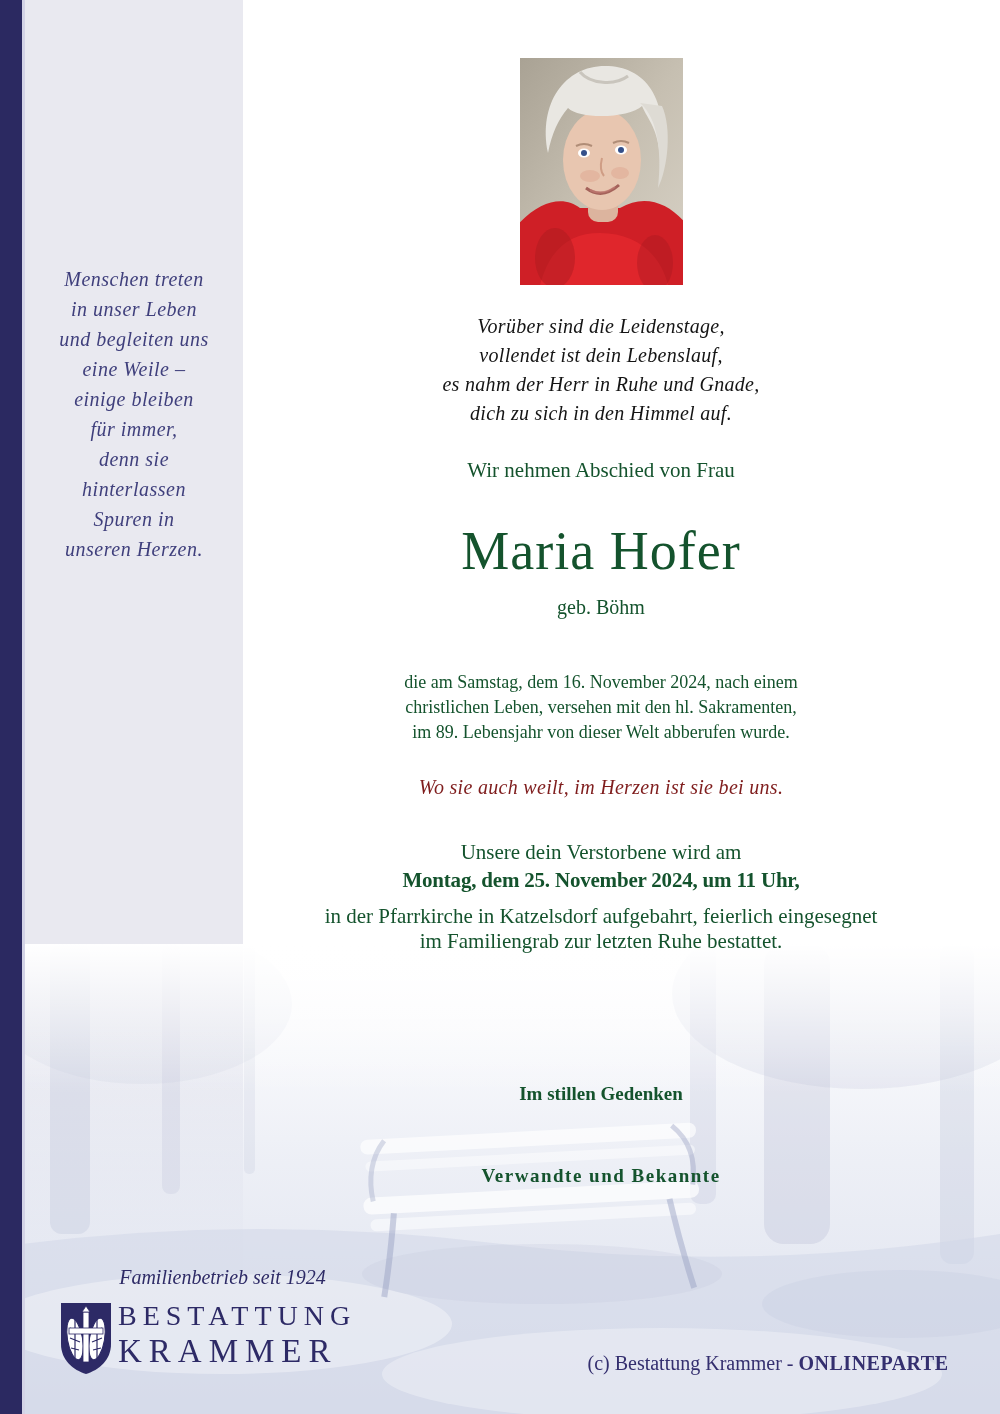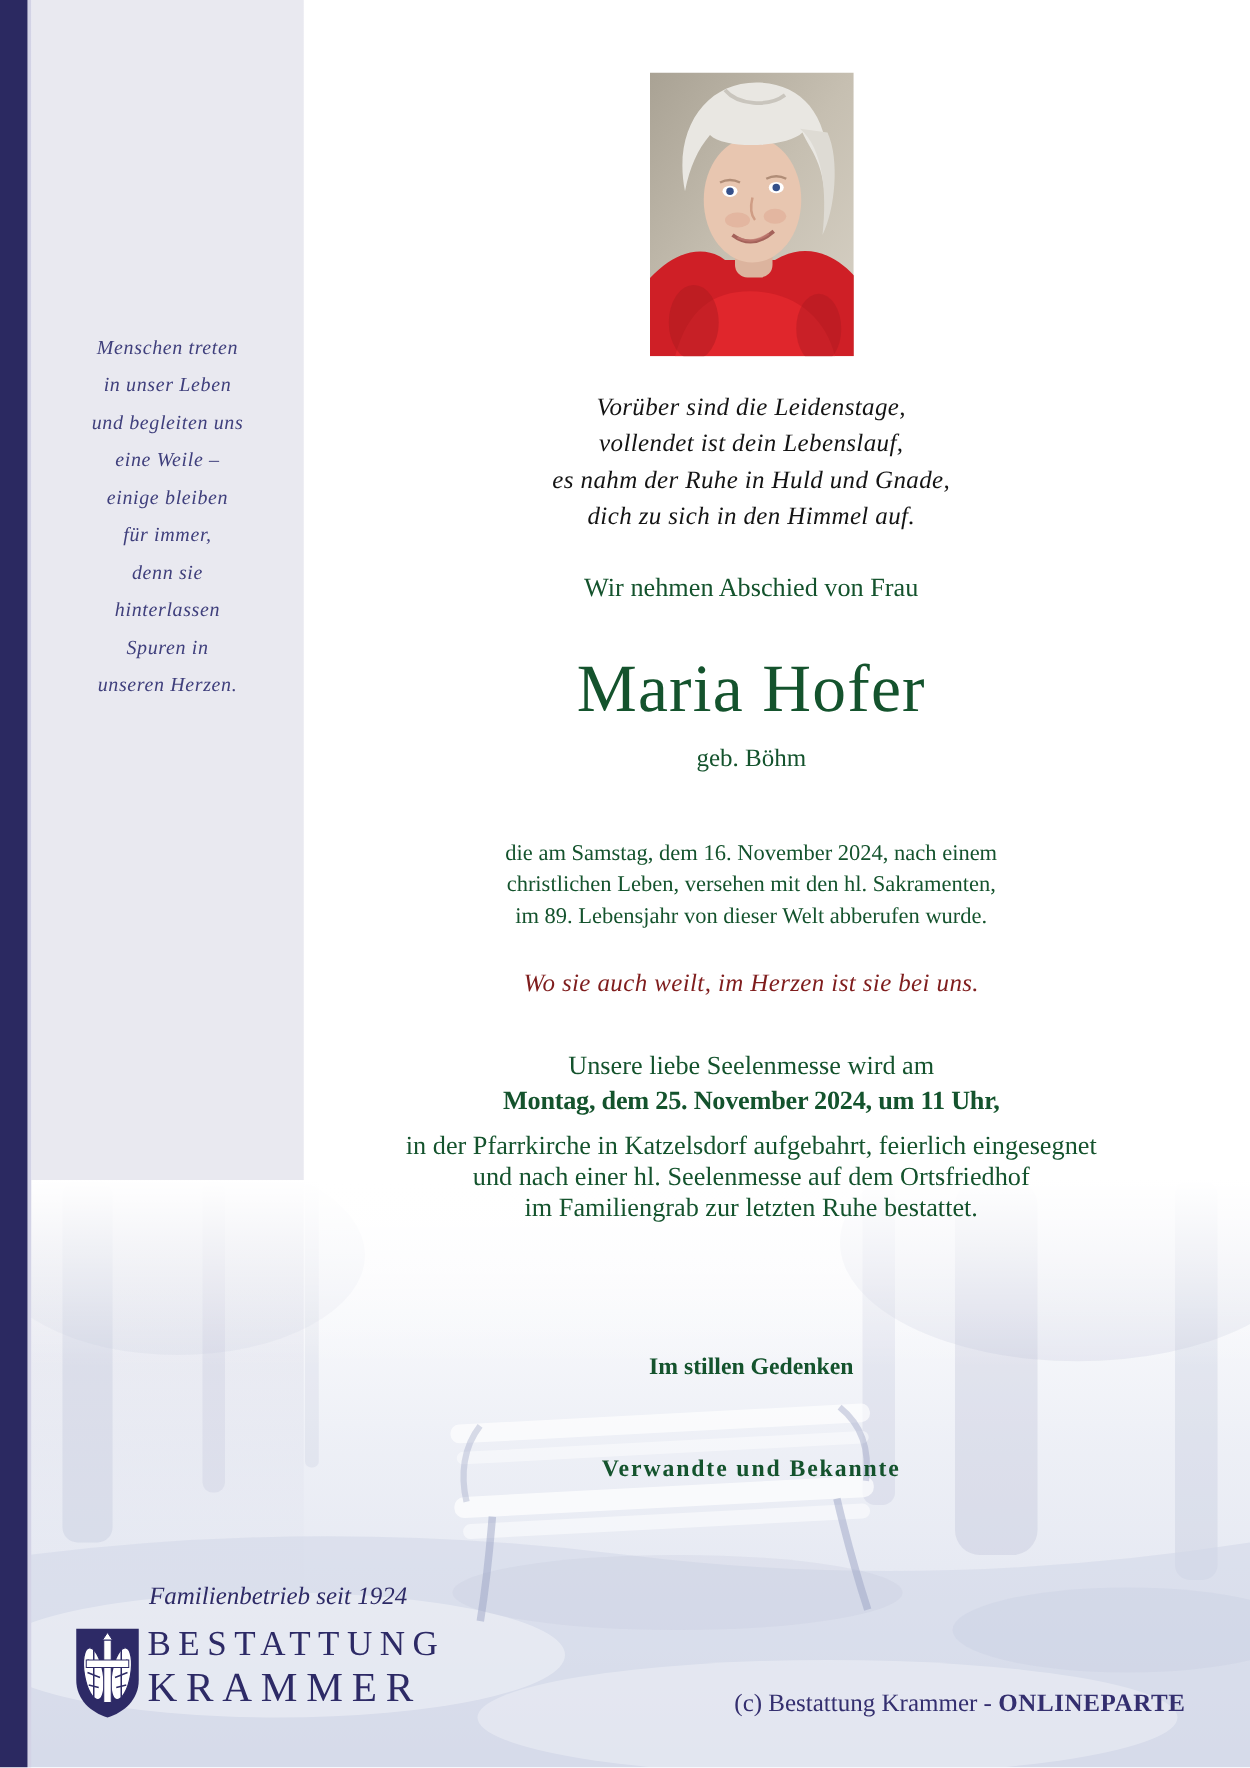--- a/index.html
+++ b/index.html
@@ -10,21 +10,21 @@
 
   
   .stripe   { position:absolute; left:0; top:0; width:22px; height:1414px; background:#2b2961; z-index:6; }
   .stripe-line { position:absolute; left:22px; top:0; width:3px; height:1414px; background:#d3d3e6; z-index:5; }
   .side-panel { position:absolute; left:25px; top:0; width:218px; height:1414px; z-index:1;
     background:linear-gradient(to bottom, #e9e9f0 0%, #e9e9f0 70%, rgba(233,233,240,0.55) 82%, rgba(233,233,240,0) 92%); }
 
   
   .poem { position:absolute; left:25px; top:264px; width:218px; z-index:4;
     text-align:center; color:#3f3f7c; font-style:italic;
-    font-size:16px; line-height:30px; letter-spacing:0.5px; }
+    font-size:20px; line-height:30px; letter-spacing:0.5px; }
 
   
   .photo { position:absolute; left:520px; top:58px; width:163px; height:227px; z-index:4; }
   .photo svg { display:block; }
 
   
   .col { position:absolute; left:243px; width:716px; text-align:center; z-index:4; color:#14532d; }
 
   .verse { top:312px; font-style:italic; font-size:20px; line-height:29px; letter-spacing:0.3px; color:#141414; }
   .intro { top:458px; font-size:21px; }
@@ -156,45 +156,44 @@
     <div>für immer,</div>
     <div>denn sie</div>
     <div>hinterlassen</div>
     <div>Spuren in</div>
     <div>unseren Herzen.</div>
   </div>
 
   <div class="col verse" style="position:absolute;">
     <div>Vorüber sind die Leidenstage,</div>
     <div>vollendet ist dein Lebenslauf,</div>
-    <div>es nahm der Ruhe in Huld und Gnade,</div>
+    <div>es nahm der Herr in Ruhe und Gnade,</div>
     <div>dich zu sich in den Himmel auf.</div>
   </div>
 
   <div class="col intro" style="position:absolute;">Wir nehmen Abschied von Frau</div>
 
   <div class="col name" style="position:absolute;">Maria Hofer</div>
 
   <div class="col maiden" style="position:absolute;">geb. Böhm</div>
 
   <div class="col obit" style="position:absolute;">
     <div>die am Samstag, dem 16. November 2024, nach einem</div>
     <div>christlichen Leben, versehen mit den hl. Sakramenten,</div>
     <div>im 89. Lebensjahr von dieser Welt abberufen wurde.</div>
   </div>
 
   <div class="col remember" style="position:absolute;">Wo sie auch weilt, im Herzen ist sie bei uns.</div>
 
-  <div class="col announce" style="position:absolute;">Unsere liebe Seelenmesse wird am</div>
+  <div class="col announce" style="position:absolute;">Unsere dein Verstorbene wird am</div>
 
   <div class="col fdate" style="position:absolute;">Montag, dem 25. November 2024, um 11 Uhr,</div>
 
   <div class="col fdetails" style="position:absolute;">
     <div>in der Pfarrkirche in Katzelsdorf aufgebahrt, feierlich eingesegnet</div>
-    <div>und nach einer hl. Seelenmesse auf dem Ortsfriedhof</div>
     <div>im Familiengrab zur letzten Ruhe bestattet.</div>
   </div>
 
   <div class="col condolence" style="position:absolute;">Im stillen Gedenken</div>
 
   <div class="col mourners" style="position:absolute;">Verwandte und Bekannte</div>
 
   <div class="family-since">Familienbetrieb seit 1924</div>
 
   <div class="crest">

